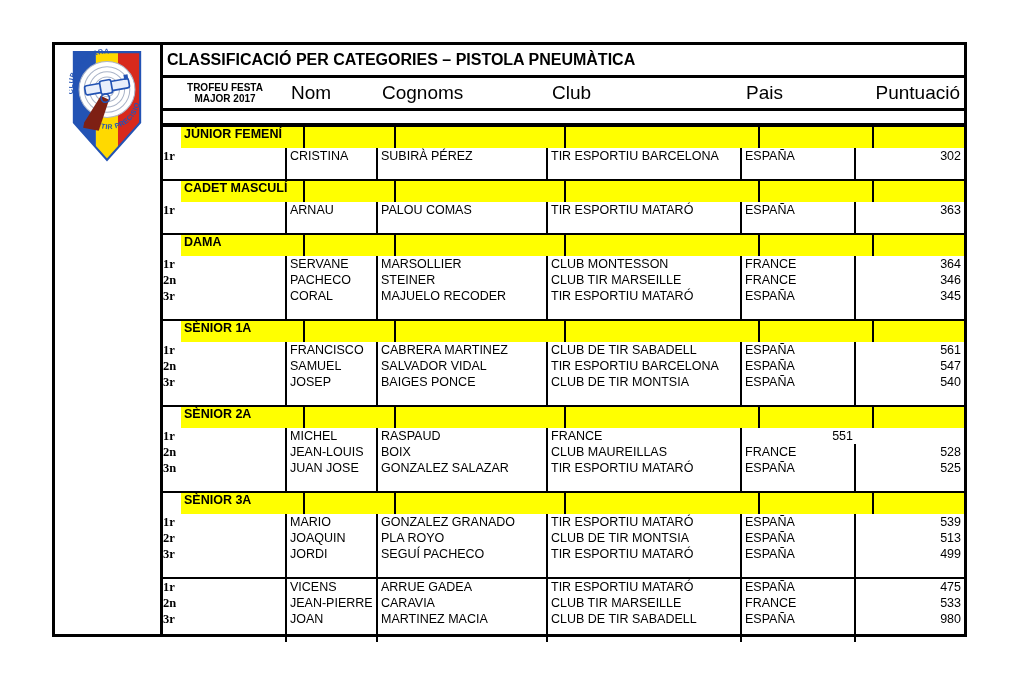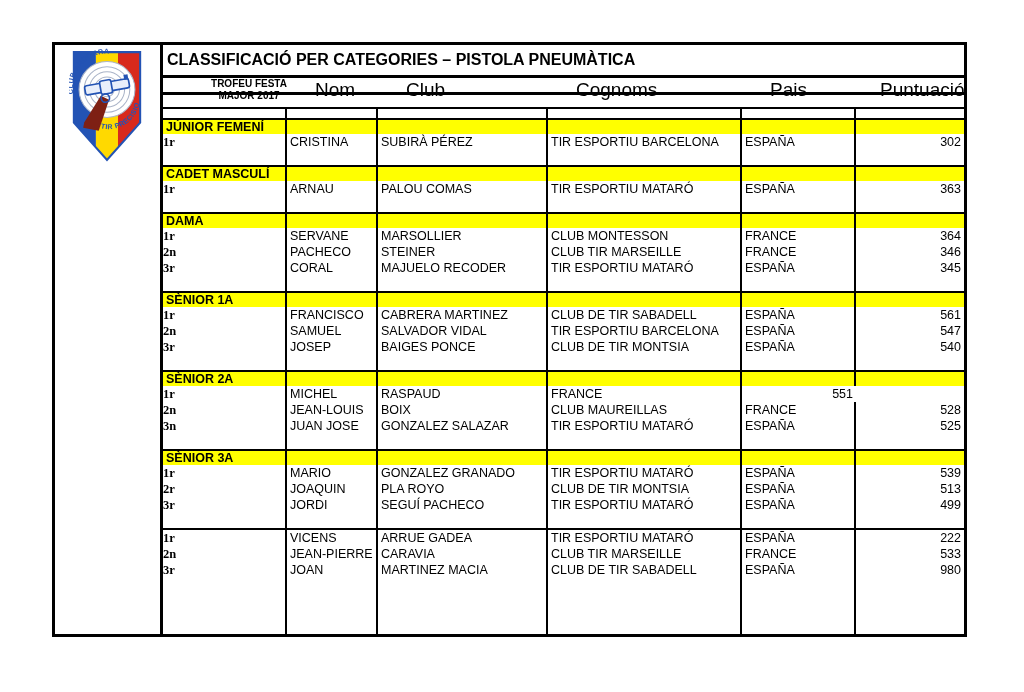--- a/index.html
+++ b/index.html
@@ -15,32 +15,32 @@
   }
   .logo-col{width:105px;border-right:3px solid var(--border,#000);position:relative;flex:none;}
   .club-logo{position:absolute;left:14px;top:3px;}
   .content{flex:1;display:flex;flex-direction:column;min-width:0;}
   .header-box{border-bottom:3px solid var(--border,#000);}
   .title-row{
     height:30px;line-height:30px;border-bottom:3px solid var(--border,#000);
     font-weight:bold;font-size:16px;padding-left:4px;white-space:nowrap;overflow:hidden;
   }
   .grid-row{display:grid;grid-template-columns:124px 91px 170px 194px 114px 1fr;}
-  .cols-row{height:14px;align-items:center;font-size:19px;margin-left:24px;}
+  .cols-row{height:30px;align-items:center;font-size:19px;}
   .cols-row .hcell{white-space:nowrap;overflow:hidden;padding-left:4px;}
   .cols-row .hnum{text-align:right;padding-right:4px;padding-left:0;}
   .trophy{font-size:10px;font-weight:bold;text-align:center;line-height:1.15;padding-left:0;}
   .spacer{height:12px;}
   .table-box{flex:1;border-top:2px solid var(--border,#000);display:flex;flex-direction:column;min-height:0;}
   .cell{border-right:0 solid var(--border,#000);min-width:0;overflow:hidden;white-space:nowrap;}
   .grid-row .cell{border-right-width:2px;}
   .grid-row .cell:last-child{border-right-width:0;}
   .strip-row{height:9px;}
   .section{border-top:2px solid var(--border,#000);}
-  .cat-row{height:14px;}
+  .cat-row{height:21px;margin-left:18px;}
   .cat-row .cell{background:var(--highlight,#ff0);}
   .cat-label{font-size:12.5px;font-weight:bold;line-height:14px;padding-left:3px;}
   .data-row{height:16px;font-size:12.5px;line-height:16px;}
   .data-row .txt{padding-left:3px;}
   .data-row .rank{text-align:left;font-weight:bold;font-family:Liberation Serif, serif;}
   .data-row .num{text-align:right;padding-right:3px;}
   .gap-row{height:15px;}
   .filler-row{flex:1;}
   .arc-text{font-size:6.8px;font-weight:bold;letter-spacing:.4px;fill:var(--logo-blue,#2353b4);}
 </style>
@@ -95,22 +95,22 @@
     <div class="content">
 
       <div class="header-box">
         <div class="title-row">CLASSIFICACIÓ PER CATEGORIES – PISTOLA PNEUMÀTICA</div>
         <div class="grid-row cols-row">
           <div class="trophy">
             <div>TROFEU FESTA</div>
             <div>MAJOR 2017</div>
           </div>
           <div class="hcell">Nom</div>
+          <div class="hcell">Cognoms</div>
           <div class="hcell">Club</div>
-          <div class="hcell">Cognoms</div>
           <div class="hcell">Pais</div>
           <div class="hcell hnum">Puntuació</div>
         </div>
       </div>
 
       <div class="spacer"></div>
 
       <div class="table-box">
         <div class="grid-row strip-row">
           <div class="cell"></div>
@@ -340,21 +340,21 @@
               <div class="cell"></div>
             </div>
           </div>
           <div class="section">
             <div class="grid-row data-row">
               <div class="cell rank">1r</div>
               <div class="cell txt">VICENS</div>
               <div class="cell txt">ARRUE GADEA</div>
               <div class="cell txt">TIR ESPORTIU MATARÓ</div>
               <div class="cell txt">ESPAÑA</div>
-              <div class="cell num">222</div>
+              <div class="cell num">475</div>
             </div>
             <div class="grid-row data-row">
               <div class="cell rank">2n</div>
               <div class="cell txt">JEAN-PIERRE</div>
               <div class="cell txt">CARAVIA</div>
               <div class="cell txt">CLUB TIR MARSEILLE</div>
               <div class="cell txt">FRANCE</div>
               <div class="cell num">533</div>
             </div>
             <div class="grid-row data-row">

